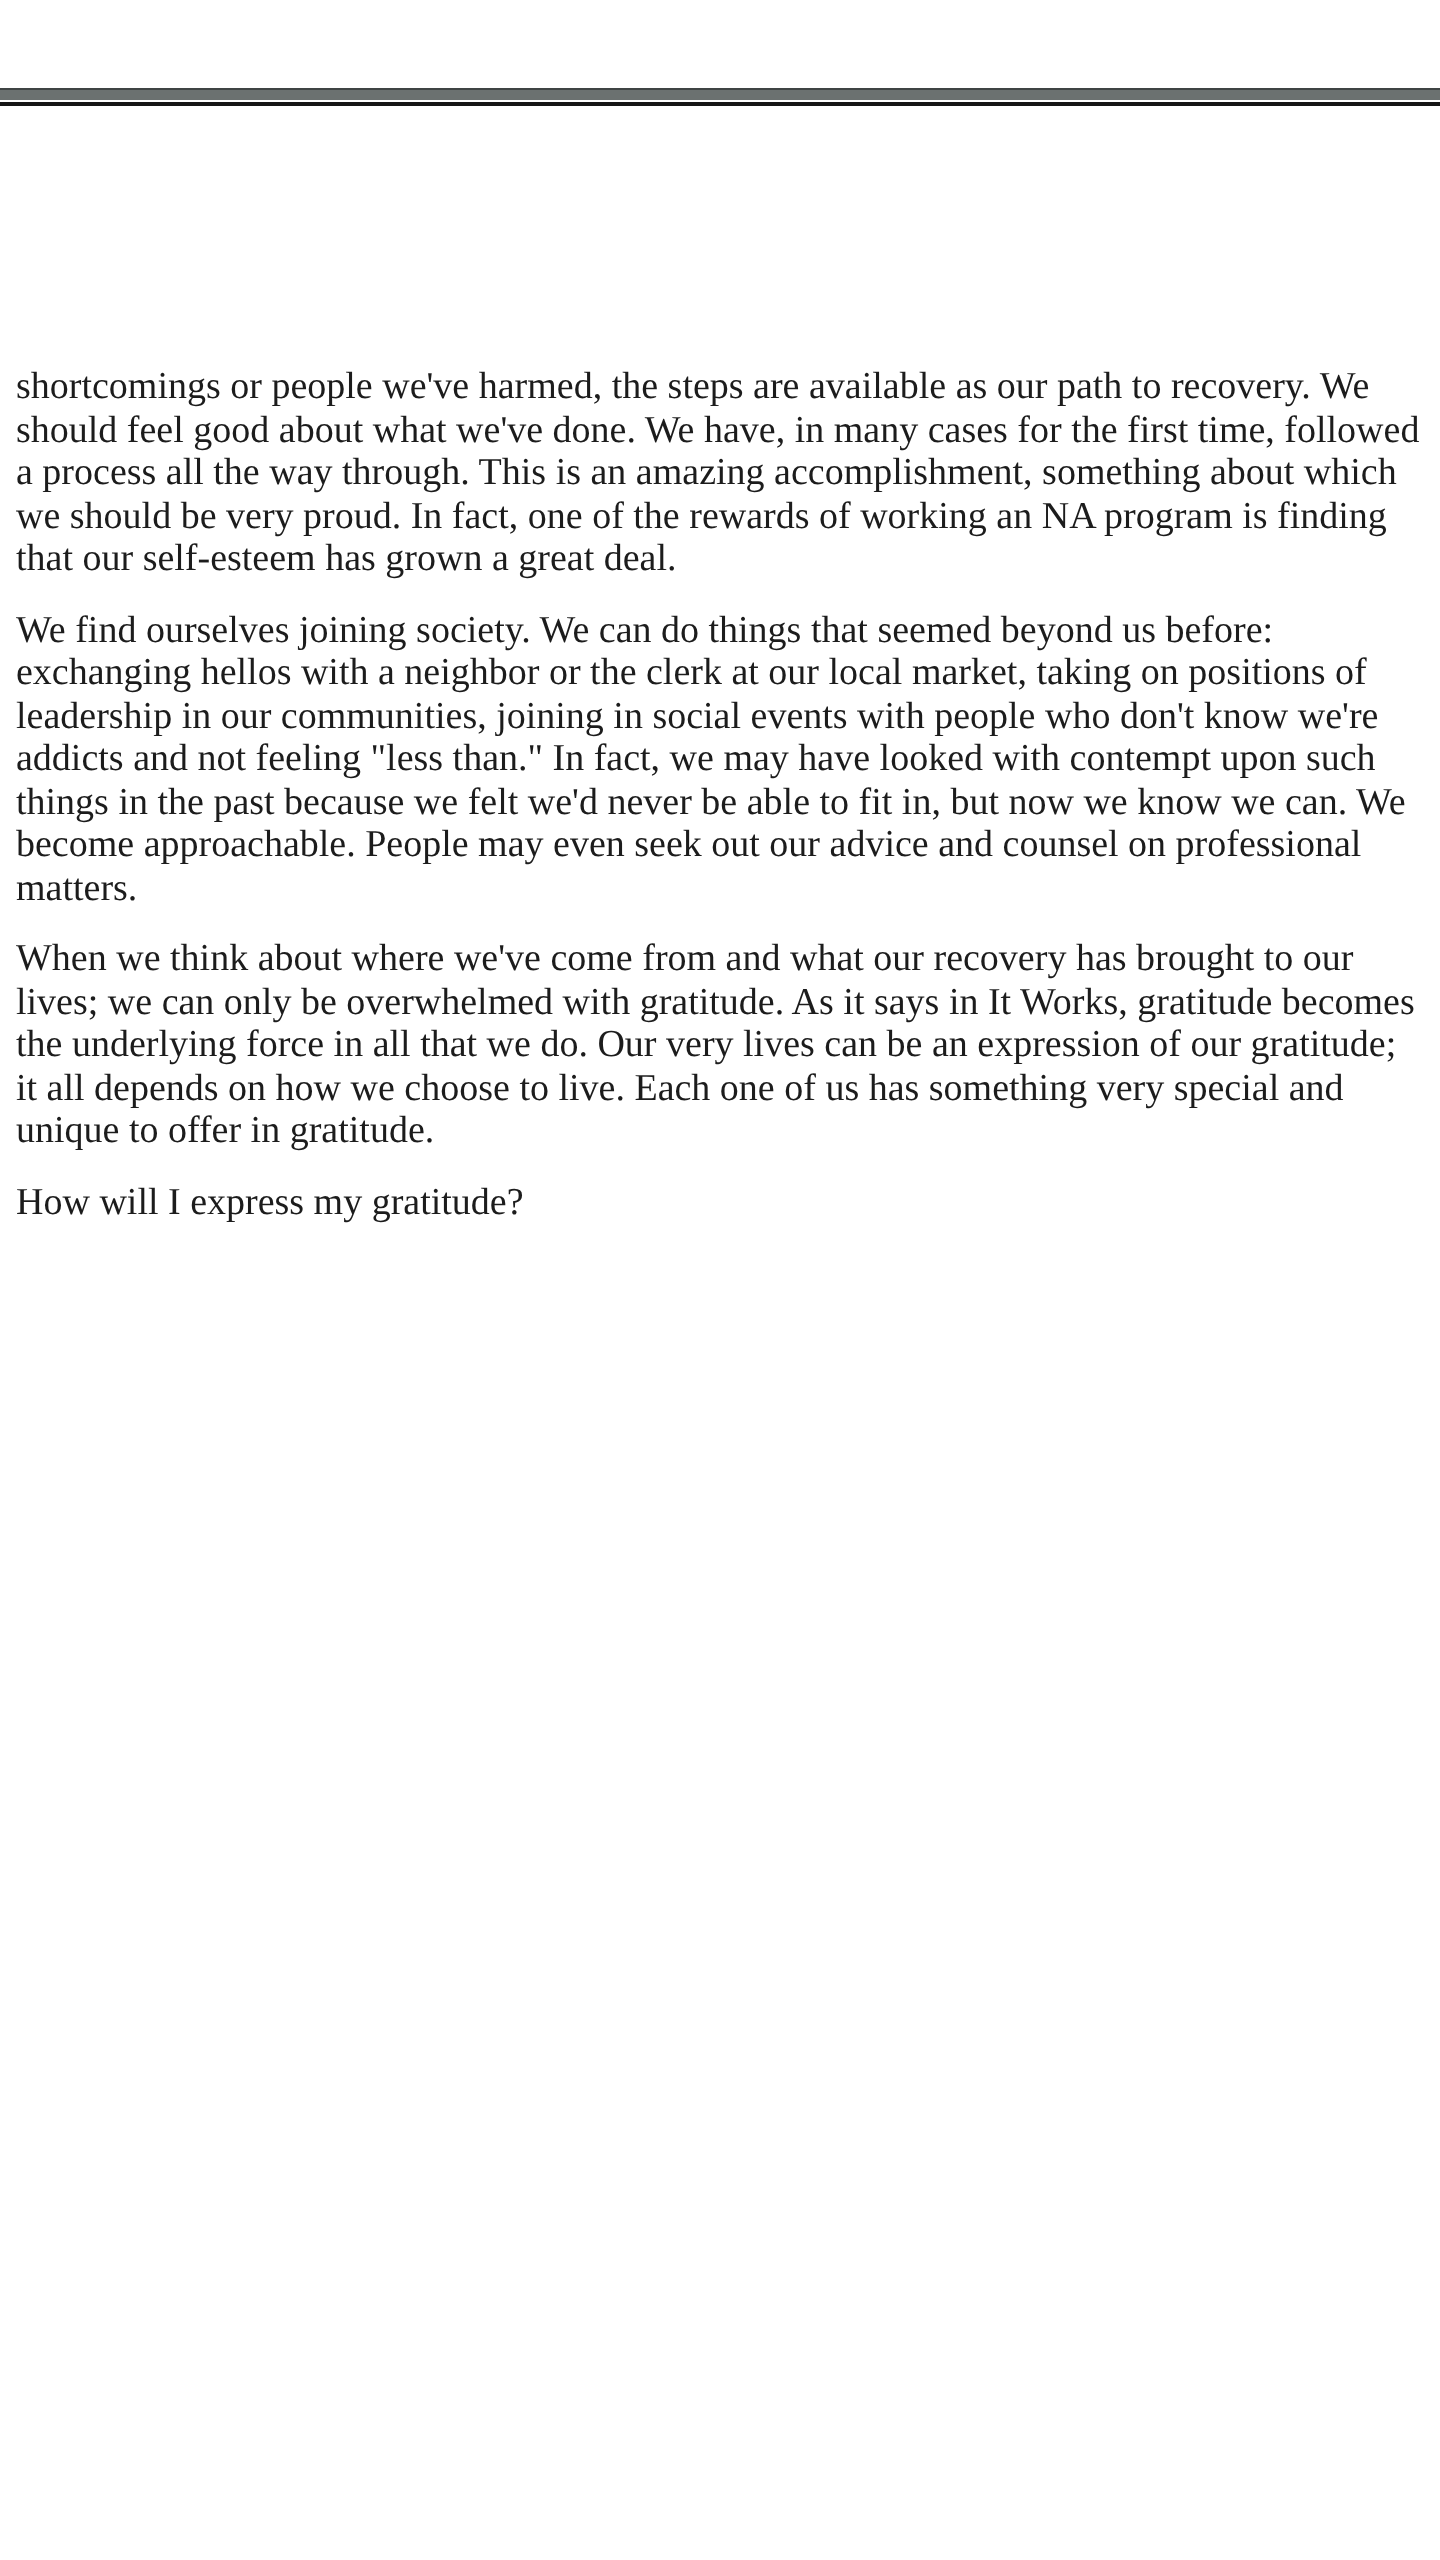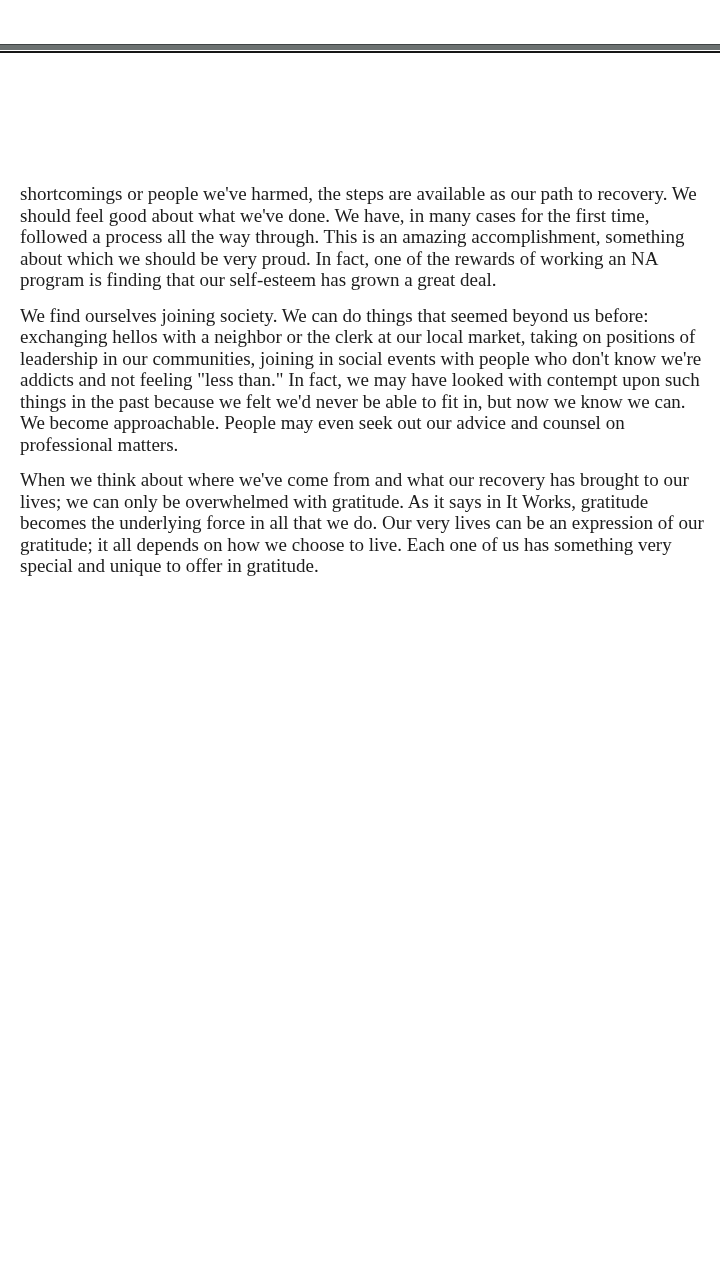--- a/index.html
+++ b/index.html
@@ -40,33 +40,34 @@
     top: 183px;
     left: 0;
     width: 704px;
     padding: 0 8px;
     color: #1c1c1c;
     font-size: 19px;
     line-height: 21.5px;
     text-align: left;
   }
   .reading-pane p {
-    margin: 0 0 14px 12px;
+    margin: 0 0 14px 0;
     padding: 0;
   }
   .reading-pane p:last-child {
     margin-bottom: 0;
   }
 </style>
 </head>
 <body>
 
 <div class="double-rule">
   <div class="rule-band"></div>
   <div class="rule-gap"></div>
   <div class="rule-line"></div>
 </div>
 
 <div class="reading-pane">
   <p>shortcomings or people we've harmed, the steps are available as our path to recovery. We should feel good about what we've done. We have, in many cases for the first time, followed a process all the way through. This is an amazing accomplishment, something about which we should be very proud. In fact, one of the rewards of working an NA program is finding that our self-esteem has grown a great deal.</p>
   <p>We find ourselves joining society. We can do things that seemed beyond us before: exchanging hellos with a neighbor or the clerk at our local market, taking on positions of leadership in our communities, joining in social events with people who don't know we're addicts and not feeling "less than." In fact, we may have looked with contempt upon such things in the past because we felt we'd never be able to fit in, but now we know we can. We become approachable. People may even seek out our advice and counsel on professional matters.</p>
   <p>When we think about where we've come from and what our recovery has brought to our lives; we can only be overwhelmed with gratitude. As it says in It Works, gratitude becomes the underlying force in all that we do. Our very lives can be an expression of our gratitude; it all depends on how we choose to live. Each one of us has something very special and unique to offer in gratitude.</p>
+  <p>How will I express my gratitude?</p>
 </div>
 
 </body></html>

